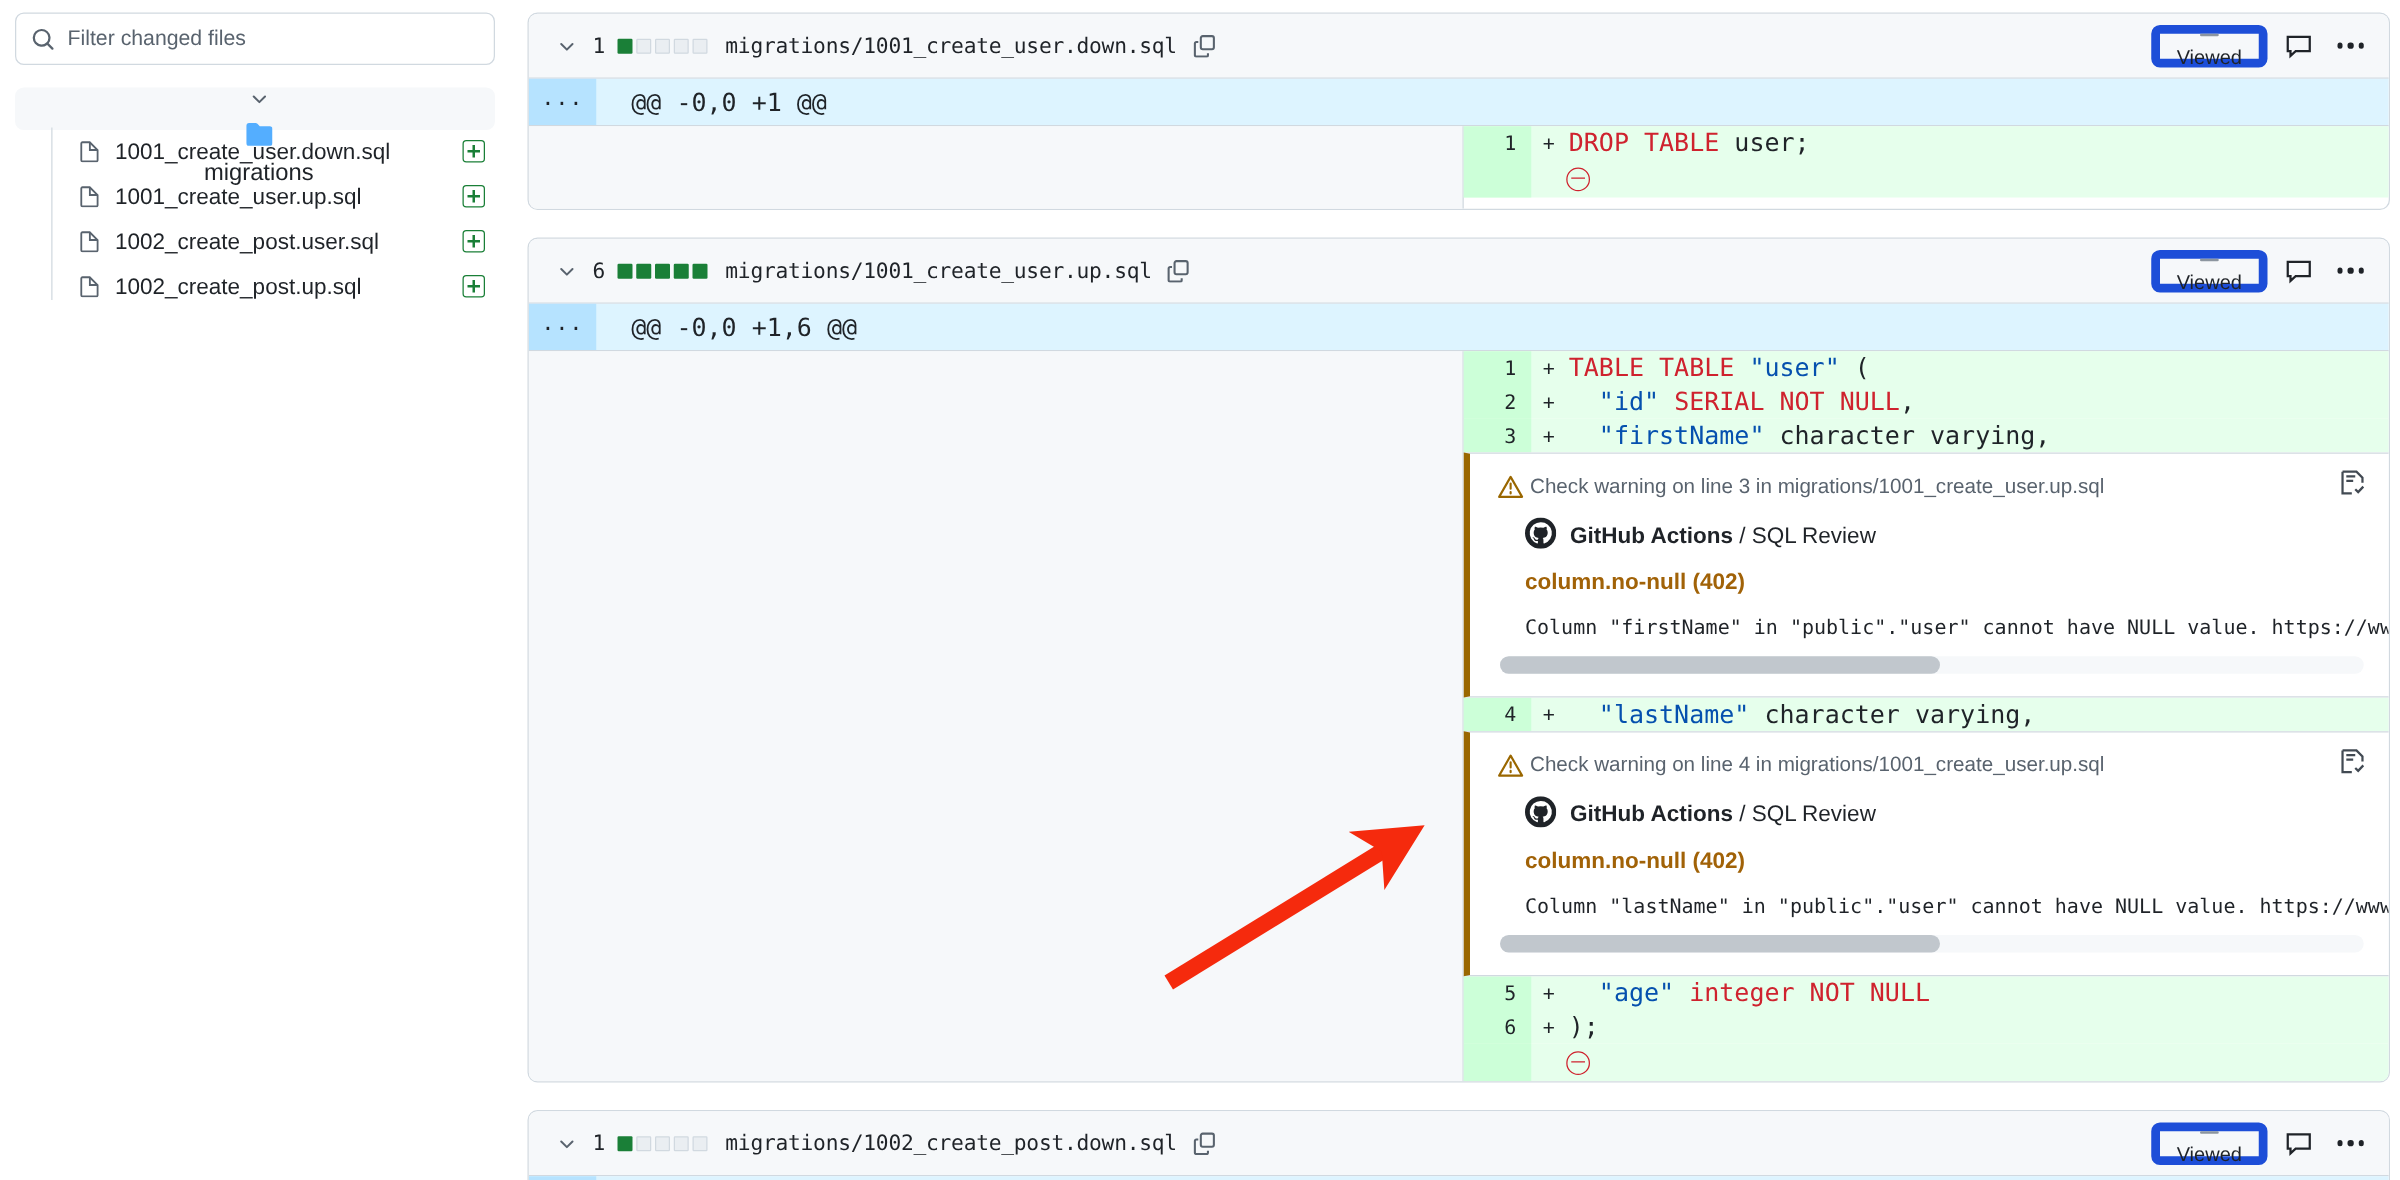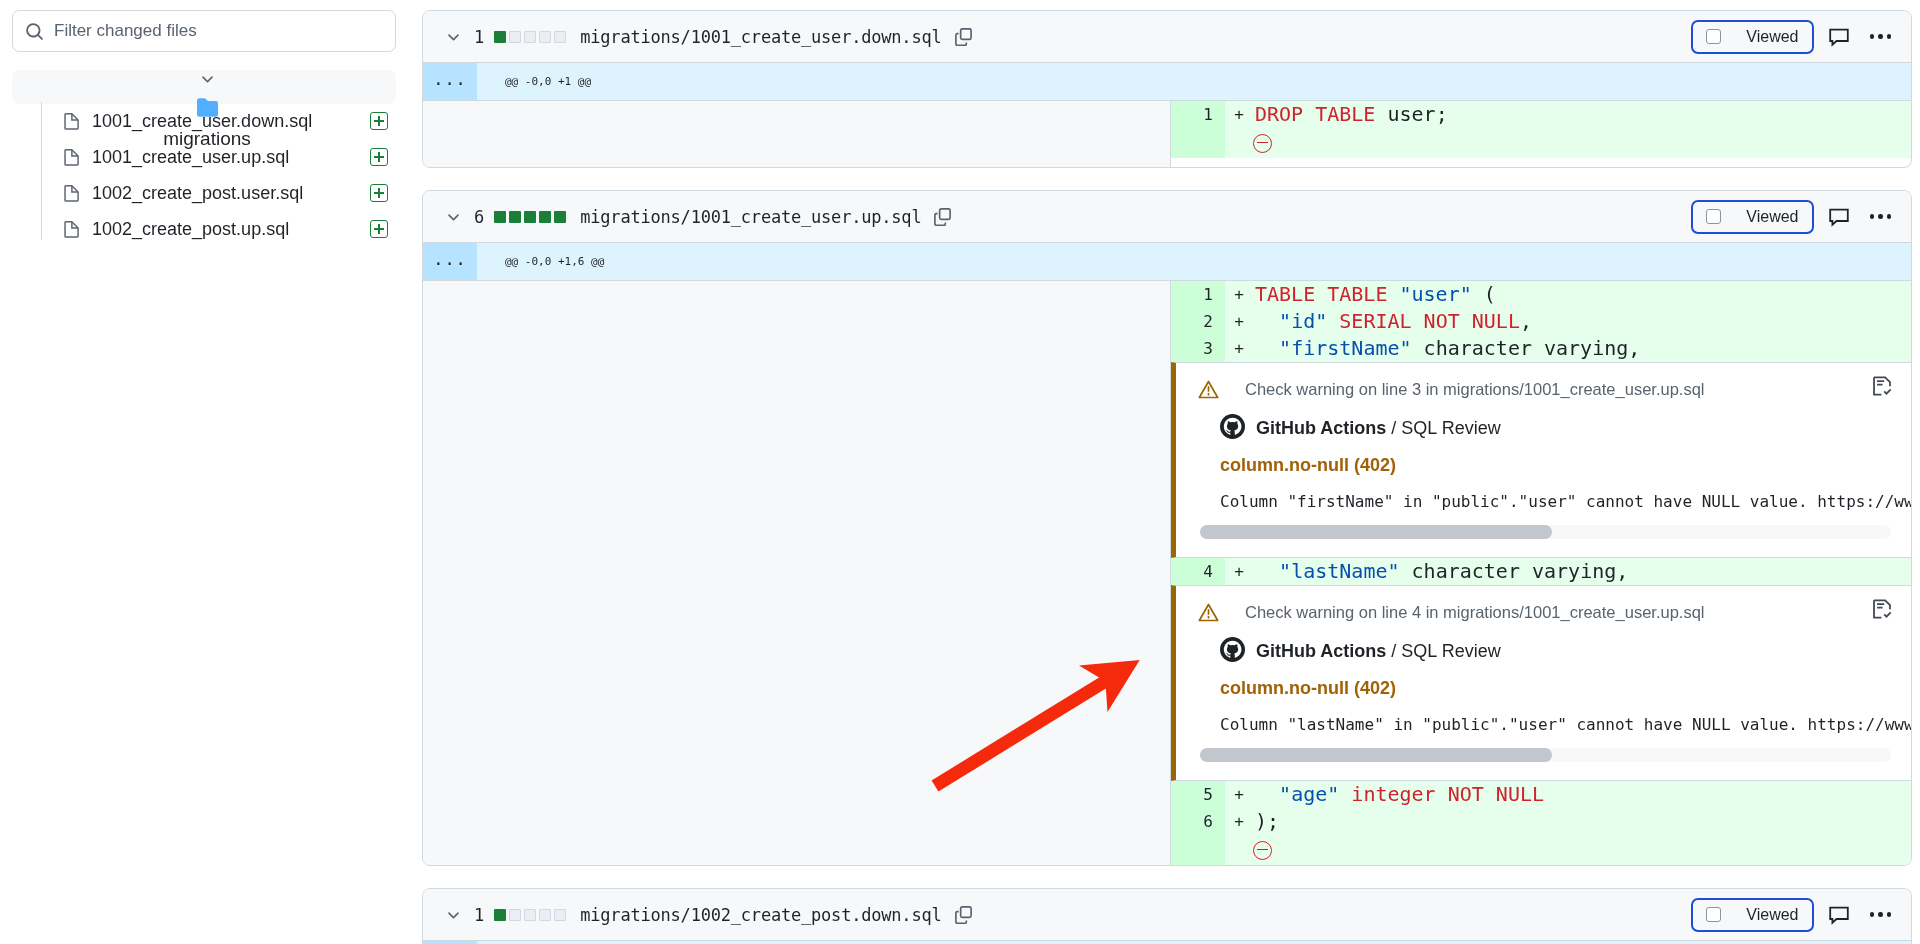--- a/index.html
+++ b/index.html
@@ -78,23 +78,23 @@
   .diffstat i { width: 12px; height: 12px; display: block; border-radius: 1px; }
   .diffstat i.on  { background: #1a7f37; }
   .diffstat i.off { background: #eaeef2; border: 1px solid #d1d9e0; }
   .fpath {
     font-family: "DejaVu Sans Mono", monospace;
     font-size: 17px; color: #1f2328; letter-spacing: -0.2px;
   }
   .copy-btn { margin-left: 12px; color: #59636e; }
   .hdr-right { margin-left: auto; display: flex; align-items: center; gap: 14px; }
   .viewed-btn {
-    display: flex; align-items: center; gap: 25px;
+    display: flex; align-items: center; gap: 9px;
     height: 34px; padding: 0 13px;
-    border: 2px solid #1d4ed8; border-radius: 7px; background: #f6f8fa;
+    border: 7px solid #1d4ed8; border-radius: 7px; background: #f6f8fa; flex-direction: column;
   }
   .viewed-btn .box {
     width: 15px; height: 15px; border: 1.5px solid #8c959f;
     border-radius: 3px; background: #fff;
   }
   .viewed-btn .lbl { font-size: 16px; color: #1f2328; }
   .icon-btn { color: #1f2328; display: inline-flex; }
   .kebab { display: flex; gap: 4px; align-items: center; padding: 0 6px; }
   .kebab i { width: 4.5px; height: 4.5px; border-radius: 50%; background: #1f2328; display: block; }
 
@@ -106,21 +106,21 @@
   }
   .hunk .exp {
     width: 54px; flex: 0 0 54px; height: 100%;
     background: #b6e3ff; color: #1f2328;
     display: flex; align-items: center; justify-content: center;
     font-family: "DejaVu Sans Mono", monospace; font-size: 17px;
     letter-spacing: 1px; padding-bottom: 6px;
   }
   .hunk .txt {
     font-family: "DejaVu Sans Mono", monospace;
-    font-size: 11px; color: #1f2328; padding-left: 28px; text-align: center;
+    font-size: 20px; color: #1f2328; padding-left: 28px; text-align: center;
   }
 
   .splitrow { display: flex; }
   .pane-left {
     flex: 0 0 748px; width: 748px; background: #f6f8fa;
     border-right: 1px solid #d1d9e0;
   }
   .pane-right { flex: 1 1 auto; min-width: 0; }
 
   .cline { display: flex; align-items: flex-start; min-height: 27px; }
@@ -157,21 +157,21 @@
 
   
   .annotation {
     border-left: 5px solid #9a6700;
     background: #ffffff;
     position: relative;
     padding: 16px 0 0 0;
     border-top: 1px solid #d1d9e0;
     border-bottom: 1px solid #d1d9e0;
   }
-  .ann-head { display: flex; align-items: center; gap: 26px; padding: 0 0 0 22px; }
+  .ann-head { display: flex; align-items: center; gap: 5px; padding: 0 0 0 22px; }
   .ann-head .t { font-size: 16.5px; color: #59636e; }
   .ann-title {
     display: flex; align-items: flex-end; gap: 11px;
     padding: 14px 0 0 44px; font-size: 18px;
   }
   .ann-title .b { font-weight: bold; color: #1f2328; }
   .ann-title .n { color: #1f2328; }
   .ann-rule {
     padding: 16px 0 0 44px; font-size: 18px; font-weight: bold; color: #a16207;
   }

